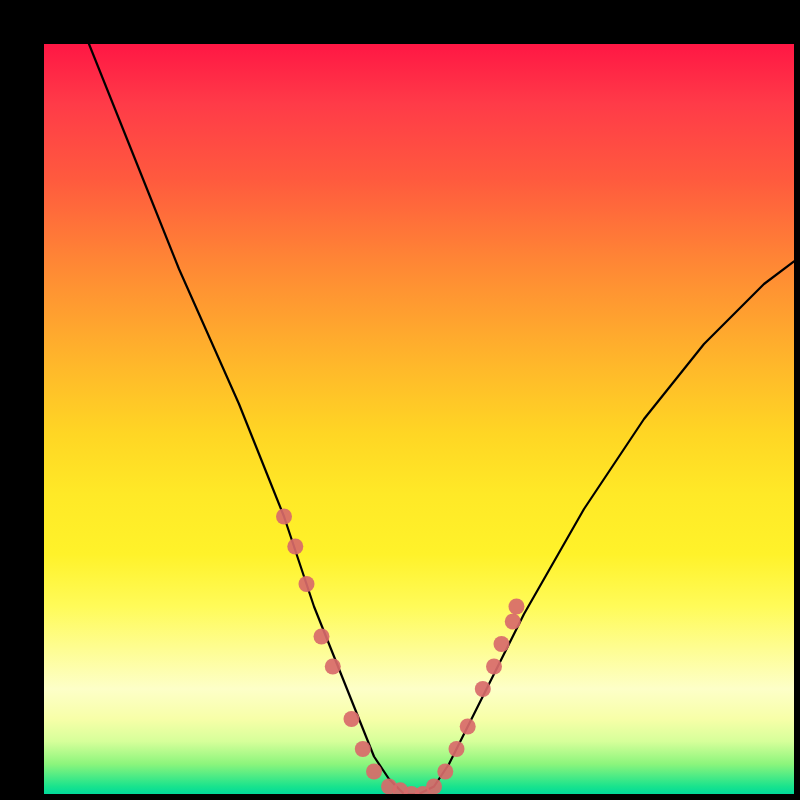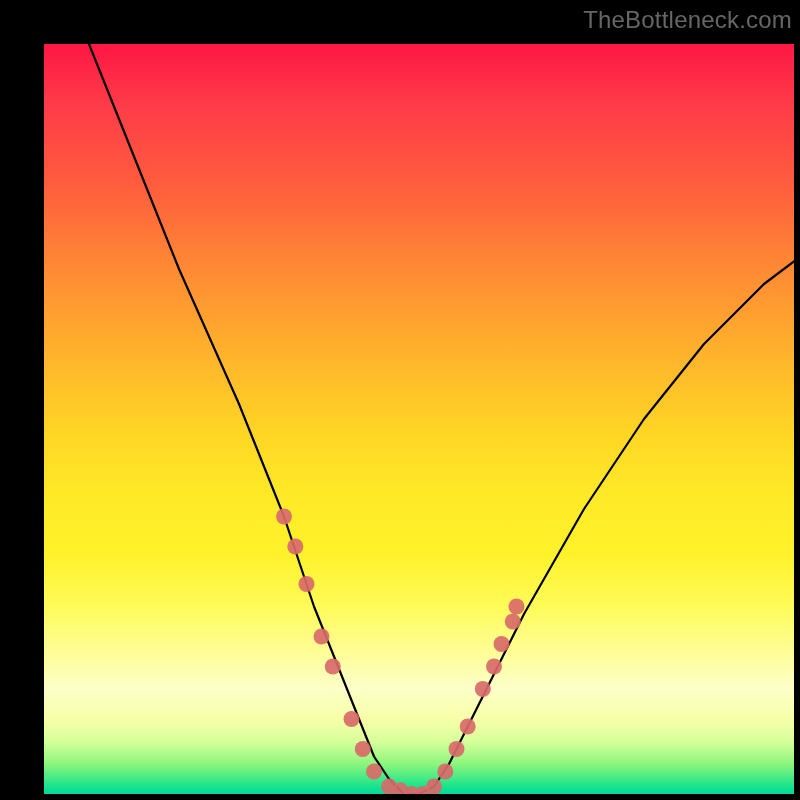--- a/index.html
+++ b/index.html
@@ -87,14 +87,13 @@
           <circle cx="412.5" cy="705.0" r="8" fill="#d86a6a" fill-opacity="0.92"></circle>
           <circle cx="423.7" cy="682.5" r="8" fill="#d86a6a" fill-opacity="0.92"></circle>
           <circle cx="438.8" cy="645.0" r="8" fill="#d86a6a" fill-opacity="0.92"></circle>
           <circle cx="450.0" cy="622.5" r="8" fill="#d86a6a" fill-opacity="0.92"></circle>
           <circle cx="457.5" cy="600.0" r="8" fill="#d86a6a" fill-opacity="0.92"></circle>
           <circle cx="468.8" cy="577.5" r="8" fill="#d86a6a" fill-opacity="0.92"></circle>
           <circle cx="472.5" cy="562.5" r="8" fill="#d86a6a" fill-opacity="0.92"></circle>
         </g>
     </svg>
   </div>
-  <div class="watermark">TheBottleneck.com</div>
 </div>
 
 </body></html>

